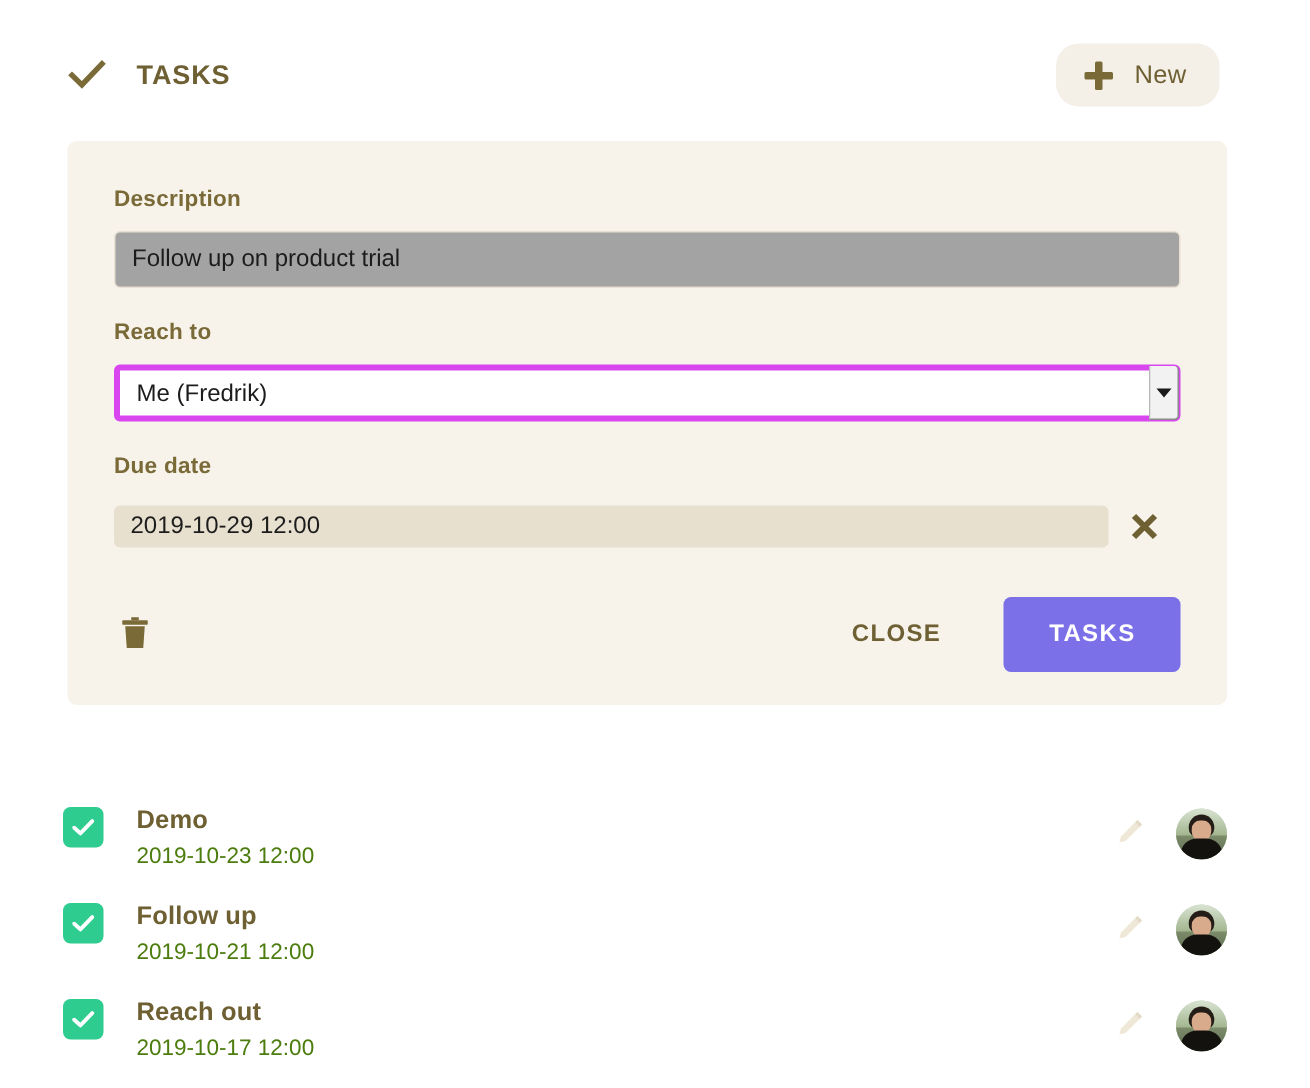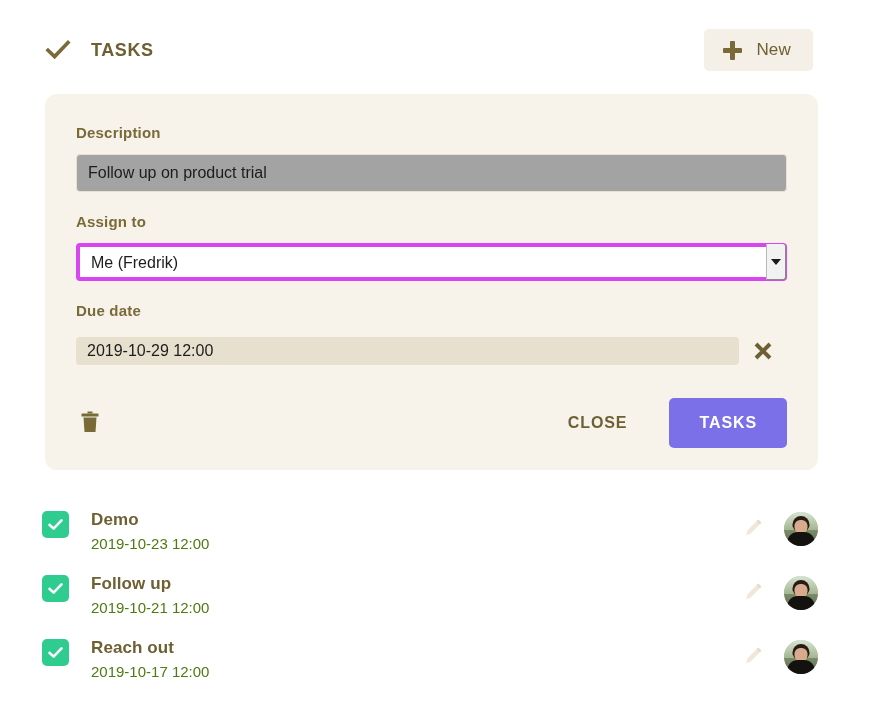--- a/index.html
+++ b/index.html
@@ -50,21 +50,21 @@
     white-space: nowrap;
   }
   .header-spacer { flex: 1 1 auto; }
 
   .new-button {
     display: flex;
     align-items: center;
     gap: 14px;
     background: #f4f0e8;
     border: none;
-    border-radius: 5px;
+    border-radius: 15px;
     padding: 11px 22px 11px 19px;
     cursor: pointer;
     font-family: inherit;
   }
   .new-button .plus-icon {
     width: 19px;
     height: 19px;
     position: relative;
     flex: 0 0 auto;
   }
@@ -88,21 +88,21 @@
   }
 
   
   .form-panel {
     position: absolute;
     left: 45px;
     top: 94px;
     width: 773px;
     box-sizing: border-box;
     background: #f7f3eb;
-    border-radius: 12px;
+    border-radius: 6px;
     padding: 30px 31px 22px 31px;
   }
 
   .field-label {
     font-size: 15px;
     font-weight: bold;
     color: #7a6a38;
     margin-bottom: 13px;
     letter-spacing: 0.2px;
   }
@@ -243,21 +243,21 @@
     font-weight: bold;
     letter-spacing: 0.9px;
     padding: 16px 30px;
     cursor: pointer;
   }
 
   
   .task-list {
     position: absolute;
     left: 42px;
-    top: 499px;
+    top: 526px;
     width: 776px;
   }
   .task-item {
     display: flex;
     align-items: flex-start;
     height: 64px;
     box-sizing: border-box;
     padding-top: 11px;
   }
   .task-checkbox {
@@ -375,21 +375,21 @@
   </div>
 
   <div class="form-panel">
 
     <div class="field-block">
       <div class="field-label">Description</div>
       <input class="text-input" type="text" value="Follow up on product trial" style="">
     </div>
 
     <div class="field-block">
-      <div class="field-label">Assign to</div>
+      <div class="field-label">Reach to</div>
       <div class="select-wrap">
         <select class="native-select">
           <option>Me (Fredrik)</option>
         </select>
         <span class="select-arrow">
           <span class="tri"></span>
         </span>
       </div>
     </div>
 

